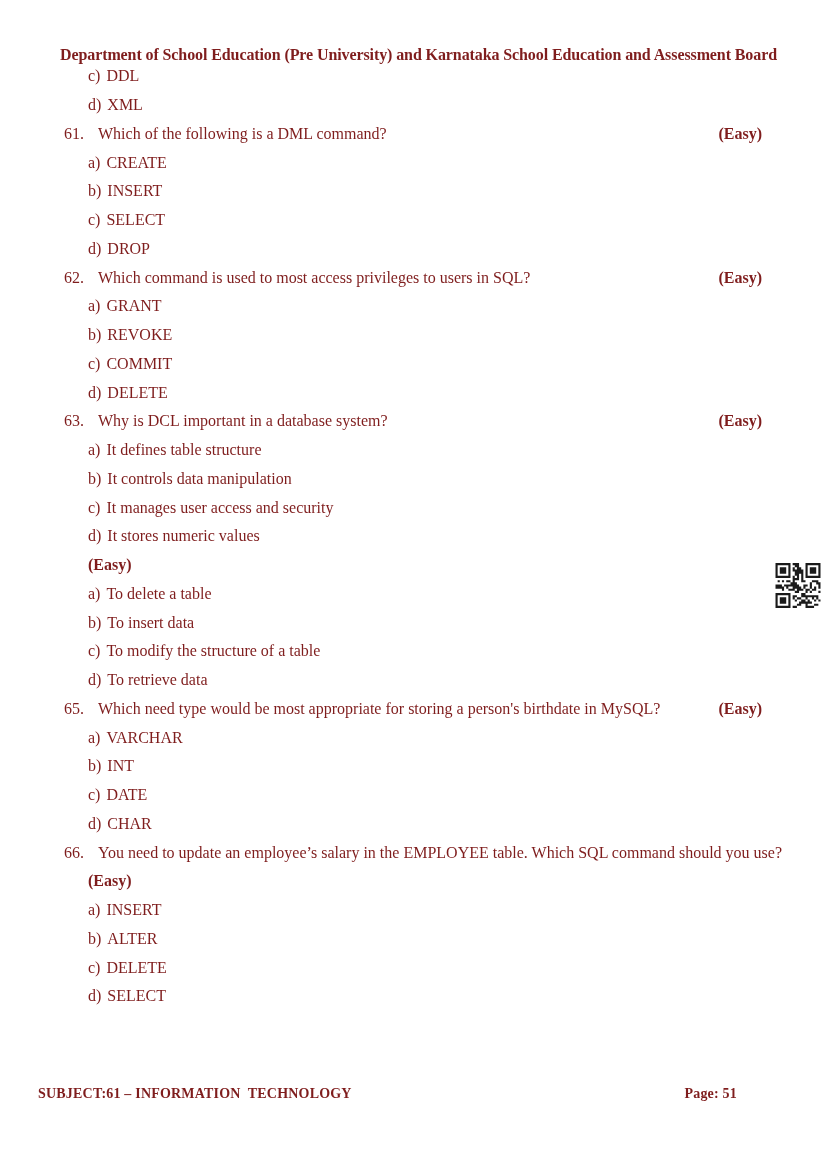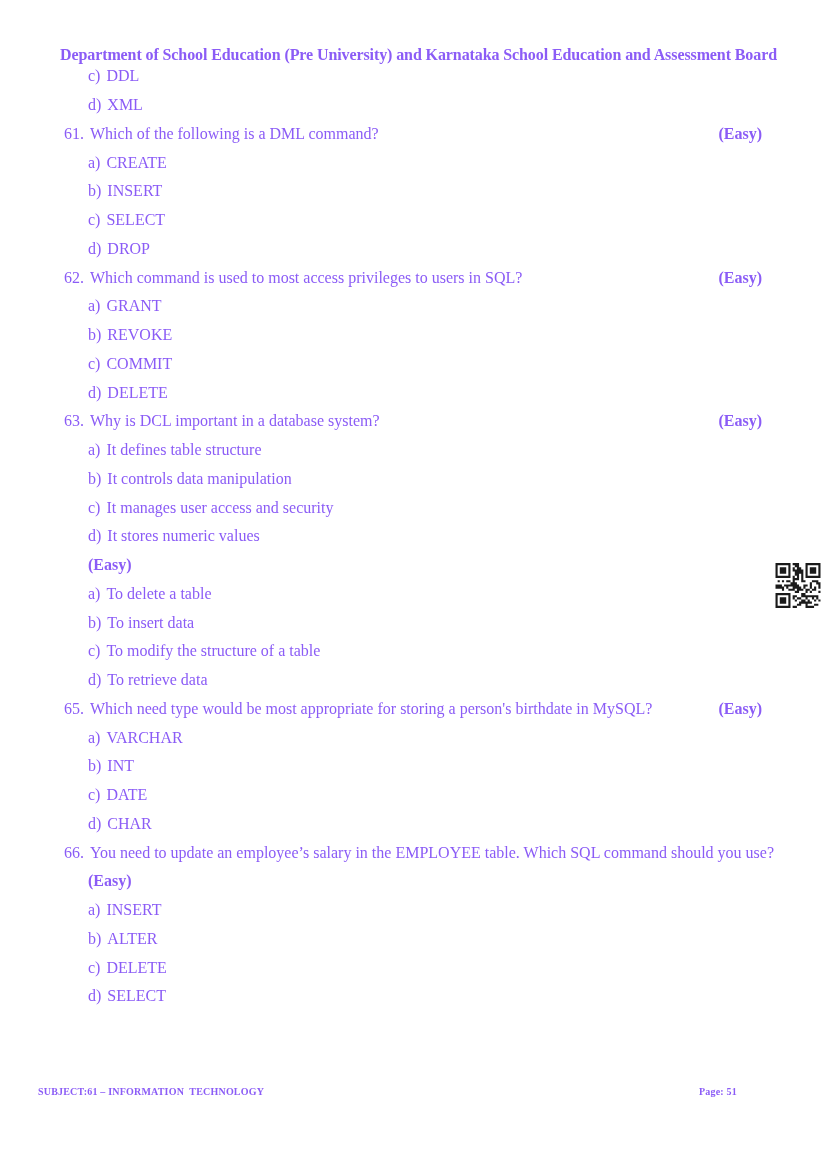--- a/index.html
+++ b/index.html
@@ -3,21 +3,21 @@
 <meta charset="utf-8">
 <style>
   * { margin: 0; padding: 0; box-sizing: border-box; }
   html, body { background: #ffffff; }
   .page {
     position: relative;
     width: 827px;
     height: 1169px;
     background: #ffffff;
     font-family: "Liberation Serif", serif;
-    color: #8b5cf6;
+    color: #7f1d1d;
     overflow: hidden;
   }
   .header {
     position: absolute;
     top: 46px;
     left: 60px;
     right: 40px;
     font-weight: bold;
     font-size: 16px;
     letter-spacing: -0.1px;
@@ -34,40 +34,40 @@
     display: flex;
     align-items: center;
     padding-left: 64px;
     padding-right: 65px;
     font-size: 16px;
     white-space: nowrap;
   }
   .line.opt { padding-left: 88px; }
   .q-row { justify-content: space-between; }
   .q-left { white-space: nowrap; }
-  .q-num { margin-right: 6px; }
+  .q-num { margin-right: 14px; }
   .letter { margin-right: 6px; }
   .easy { font-weight: bold; margin-left: 24px; }
   .qr {
     position: absolute;
     left: 775px;
     top: 563px;
     width: 46px;
     height: 45px;
   }
   .footer {
     position: absolute;
     top: 1086px;
     left: 38px;
     right: 90px;
     display: flex;
     justify-content: space-between;
     align-items: baseline;
     font-weight: bold;
-    font-size: 10px;
+    font-size: 14px;
     letter-spacing: 0.2px;
     white-space: pre-wrap;
   }
 </style>
 </head>
 <body>
 
 <div class="page">
   <div class="header">Department of School Education (Pre University) and Karnataka School Education and Assessment Board</div>
 

